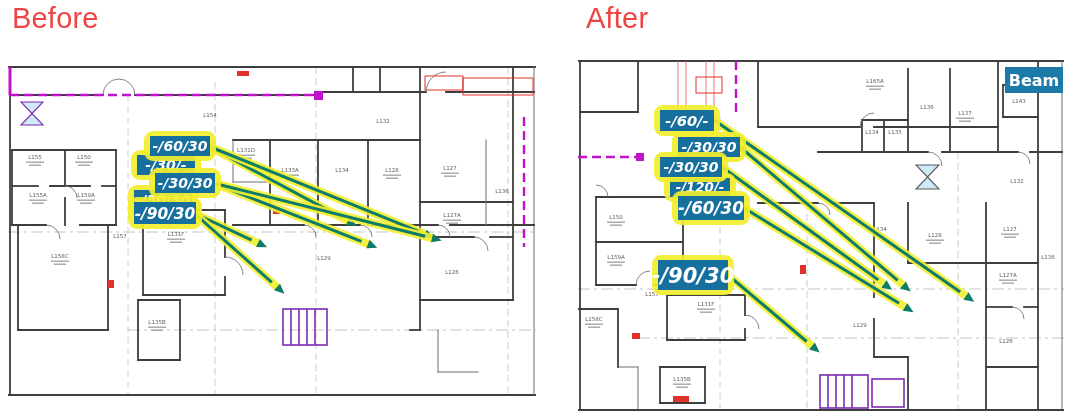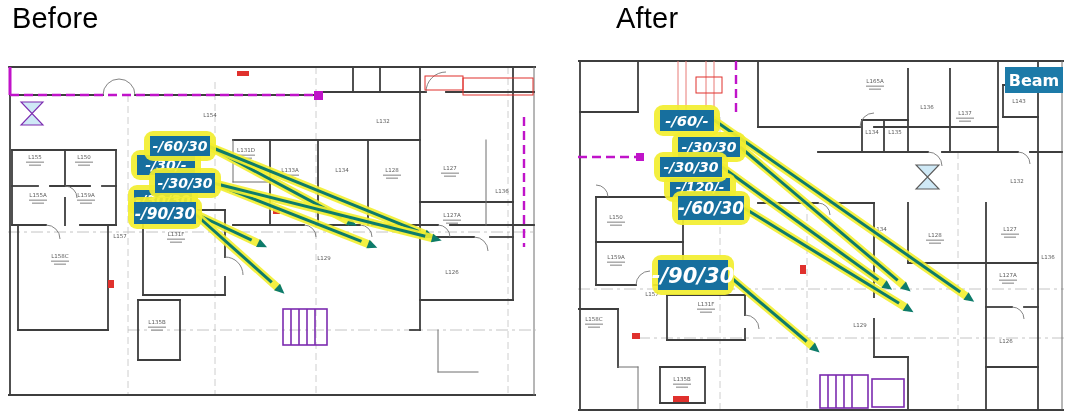--- a/index.html
+++ b/index.html
@@ -1,20 +1,20 @@
 <!DOCTYPE html>
 <html><head>
 <meta charset="utf-8">
 <style>
   html,body{margin:0;padding:0;}
   body{width:1065px;height:416px;background:#ffffff;position:relative;overflow:hidden;
        font-family:"Liberation Sans", sans-serif;}
-  .panel-title{position:absolute;font-size:29px;color:#000000;letter-spacing:0.2px;}
+  .panel-title{position:absolute;font-size:29px;color:#ef4444;letter-spacing:0.2px;}
   #title-before{left:12px;top:2px;}
-  #title-after{left:616px;top:2px;}
+  #title-after{left:586px;top:2px;}
   .panel{position:absolute;background:#fff;}
   #panel-before{left:8px;top:62px;width:528px;height:338px;}
   #panel-after{left:578px;top:57px;width:486px;height:356px;}
   svg{display:block;}
   .grid line{stroke:#c2c2c2;stroke-width:0.8;stroke-dasharray:7 4;}
   .centerline line{stroke:#b5b5b5;stroke-width:0.8;stroke-dasharray:12 4 3 4;}
   .wall path{stroke:#3e3e3e;stroke-width:1.8;fill:none;stroke-linecap:square;}
   .wall path.thin{stroke-width:1;stroke:#6f6f6f;}
   .arc path{stroke:#767676;stroke-width:0.9;fill:none;}
   .mag-dash{stroke:#c013c9;stroke-width:2.4;stroke-dasharray:9 5;fill:none;}

